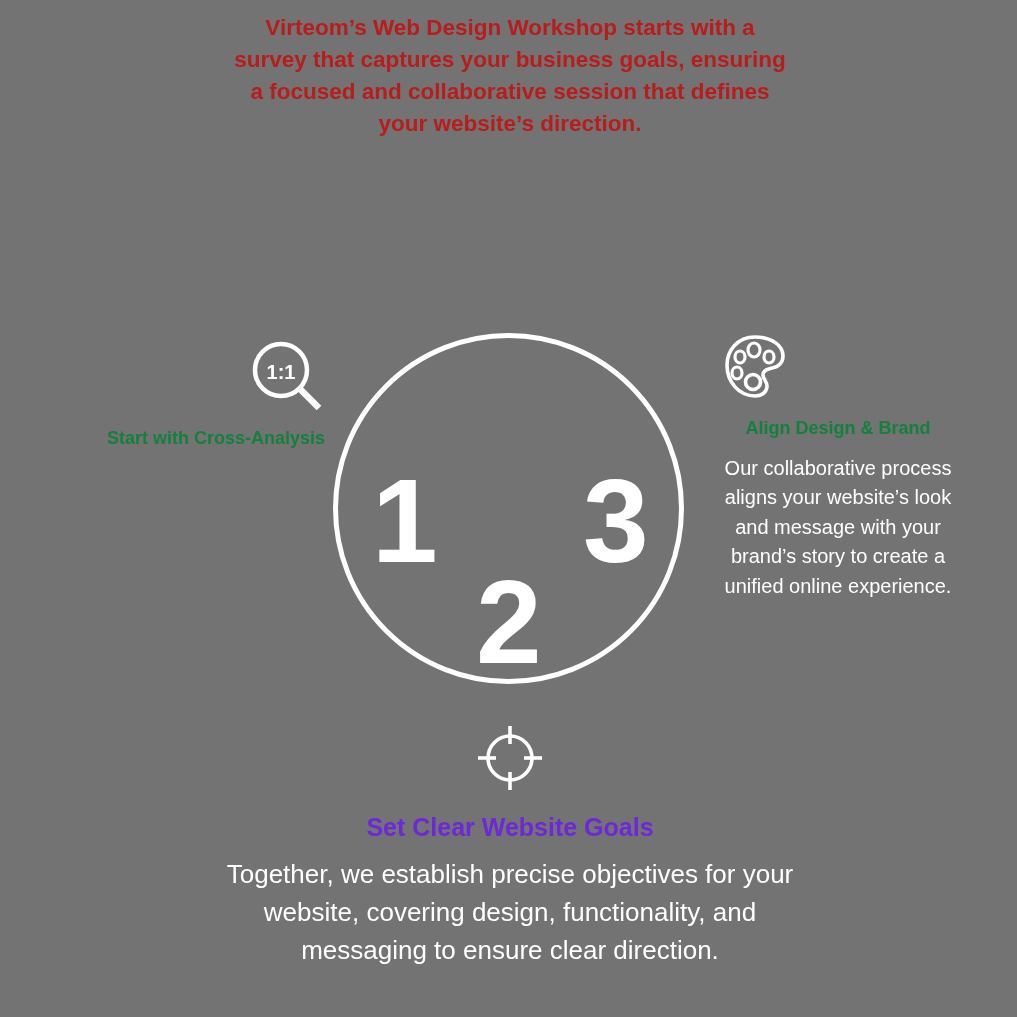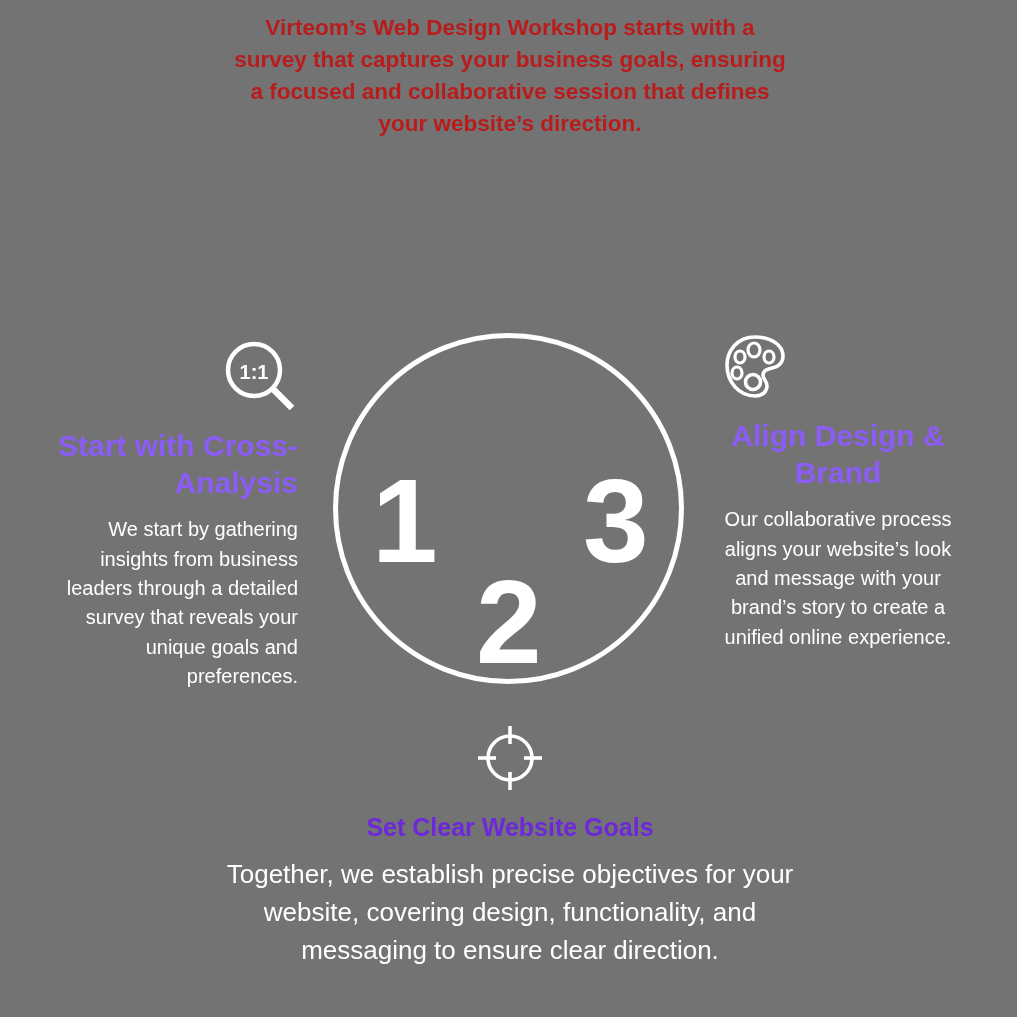--- a/index.html
+++ b/index.html
@@ -54,33 +54,33 @@
     font-weight:bold;
     font-size:22.5px;
     line-height:1.42;
   }
 
   
   .panel { position:absolute; }
 
   .panel-title {
     font-weight:bold;
-    font-size:30px;
+    font-size:18px;
     line-height:1.22;
-    color:#8b5cf6;
+    color:#15803d;
   }
   .panel-body {
     font-size:20px;
     line-height:1.47;
     color:#ffffff;
     font-weight:normal;
     margin-top:14px;
   }
 
-  .panel-left  { left:36px;  top:340px; width:262px; text-align:right; }
+  .panel-left  { left:63px;  top:340px; width:262px; text-align:right; }
   .panel-right { left:722px; top:332px; width:232px; text-align:center; }
 
   .panel-bottom {
     left:210px; top:722px; width:600px; text-align:center;
   }
   .panel-bottom .panel-title { color:#6d28d9; font-size:25px; }
   .panel-bottom .panel-body  { font-size:26px; margin-top:12px; }
 
   .icon-wrap { display:block; }
   .icon-left   { text-align:right; margin-bottom:14px; }
@@ -109,21 +109,20 @@
 
   <div class="panel panel-left">
     <div class="icon-wrap icon-left">
       <svg width="74" height="74" viewBox="0 0 74 74">
         <circle cx="30" cy="30" r="26" fill="none" stroke="#ffffff" stroke-width="4.5"></circle>
         <line x1="49" y1="49" x2="68" y2="68" stroke="#ffffff" stroke-width="6.5" stroke-linecap="butt"></line>
         <text x="30" y="39" text-anchor="middle" fill="#ffffff" font-family="Liberation Sans, sans-serif" font-size="20" font-weight="bold">1:1</text>
       </svg>
     </div>
     <div class="panel-title">Start with Cross-Analysis</div>
-    <div class="panel-body">We start by gathering insights from business leaders through a detailed survey that reveals your unique goals and preferences.</div>
   </div>
 
   <div class="panel panel-right">
     <div class="icon-wrap icon-right">
       <svg width="66" height="70" viewBox="0 0 66 70">
         <path d="M33 5 C15 5 5 19 5 33 C5 50 17 64 33 64 C41 64 45 59 45 54
                  C45 49 41 47 41 43 C41 39 45 37 50 36 C57 35 61 30 61 24
                  C61 13 49 5 33 5 Z" fill="none" stroke="#ffffff" stroke-width="3.6" stroke-linejoin="round"></path>
         <ellipse cx="32" cy="18" rx="6" ry="7" fill="none" stroke="#ffffff" stroke-width="3.2"></ellipse>
         <ellipse cx="18" cy="25" rx="5" ry="6" fill="none" stroke="#ffffff" stroke-width="3.2"></ellipse>

